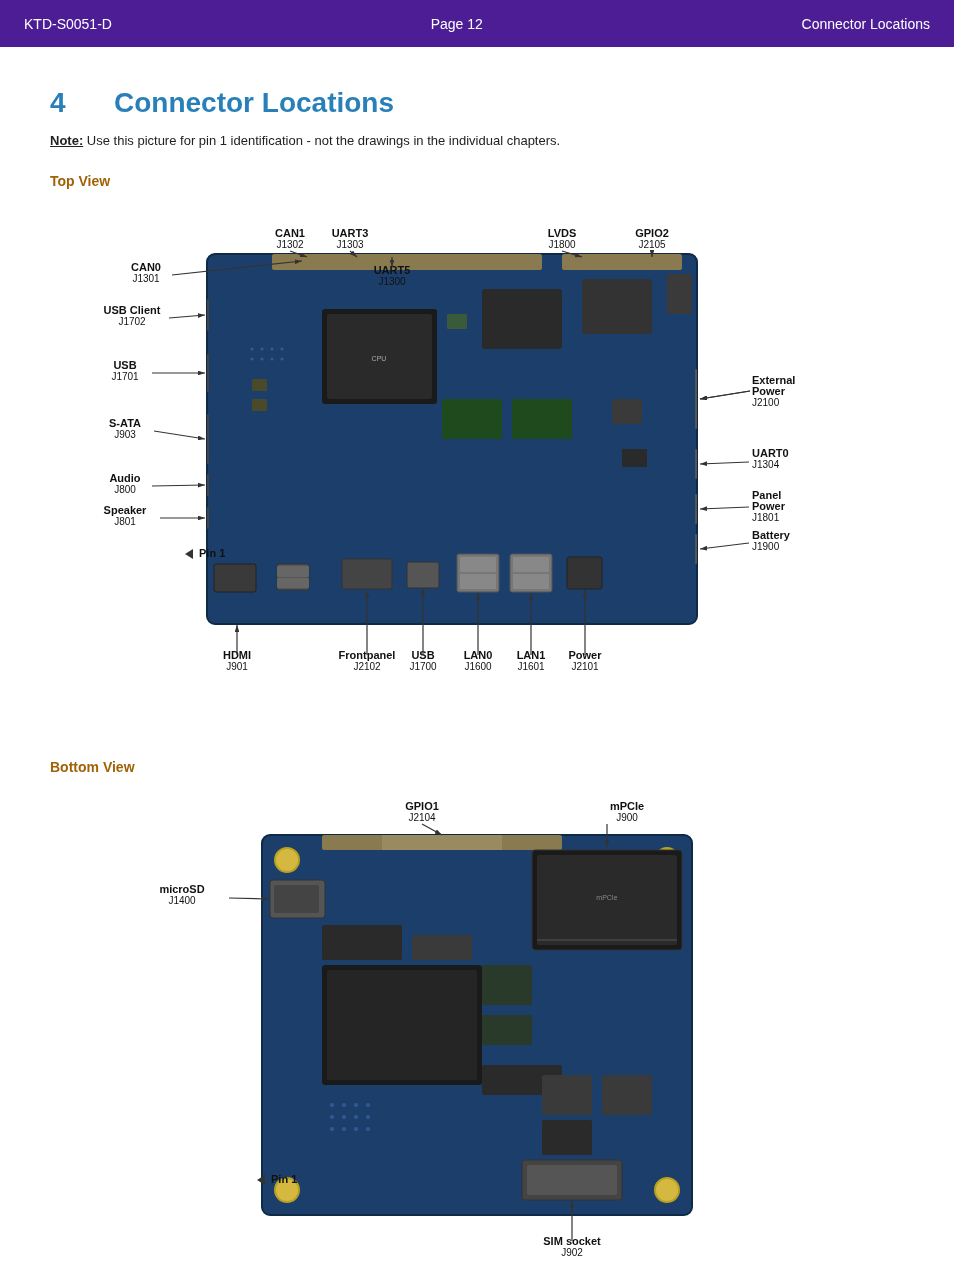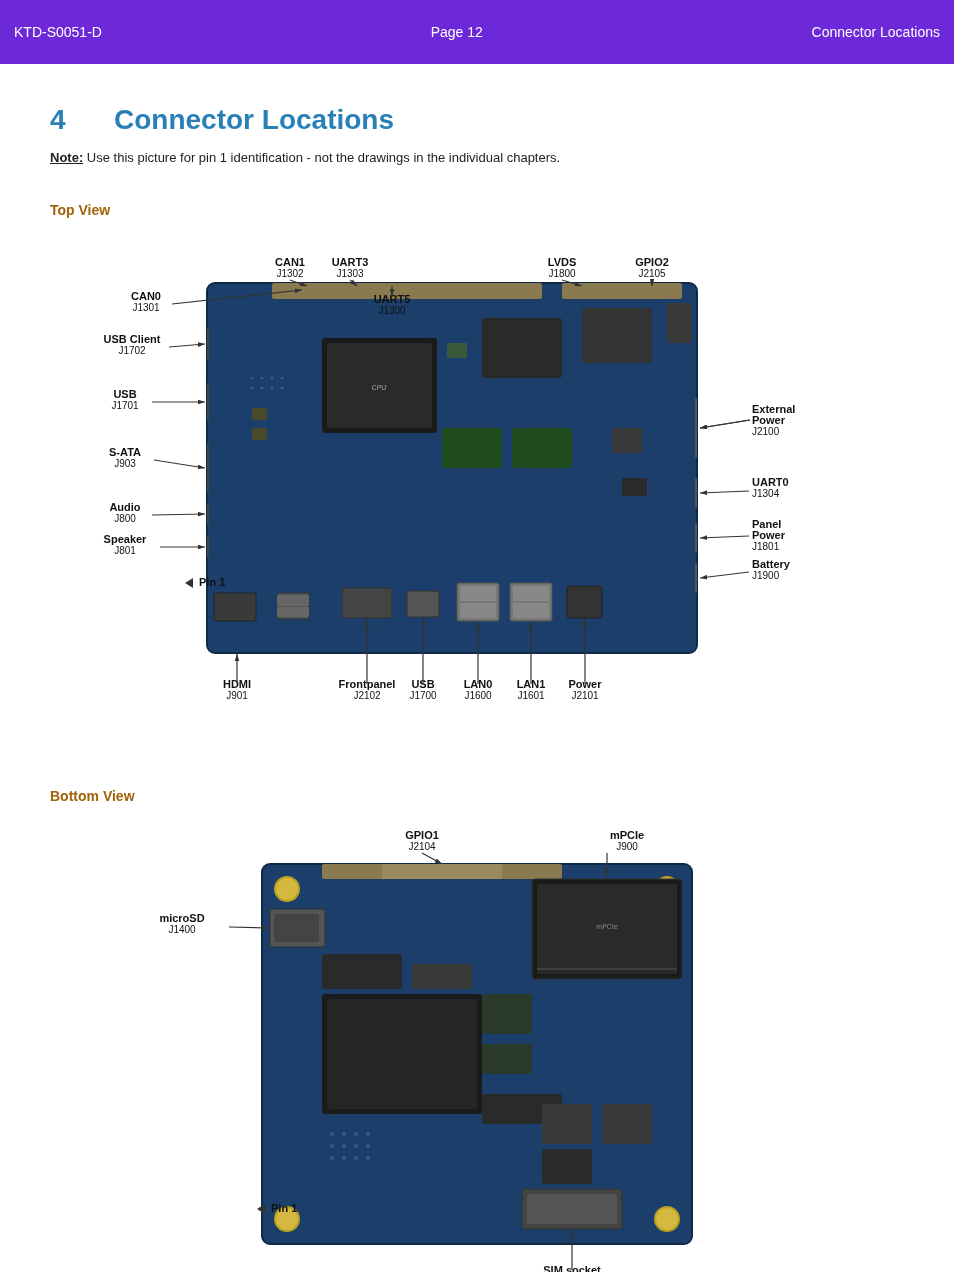--- a/index.html
+++ b/index.html
@@ -7,27 +7,27 @@
       width: 954px;
       min-height: 1272px;
       font-family: Arial, Helvetica, sans-serif;
       background: #fff;
       color: #222;
       font-size: 13px;
     }
 
     
     .header {
-      background: #6d28d9;
+      background: #4c1d95;
       color: #fff;
       display: flex;
       justify-content: space-between;
       align-items: center;
-      padding: 10px 14px;
-      height: 64px;
+      padding: 10px 24px;
+      height: 47px;
     }
     .header-left, .header-center, .header-right {
       font-size: 14px;
       font-weight: 500;
     }
 
     
     .content {
       padding: 40px 50px 30px 50px;
     }
@@ -46,21 +46,21 @@
       min-width: 40px;
     }
     .section-heading {
       font-size: 28px;
       font-weight: bold;
       color: #2980b9;
     }
 
     
     .note-line {
-      margin-bottom: 34px;
+      margin-bottom: 22px;
       font-size: 13px;
       line-height: 1.5;
     }
     .note-label {
       font-weight: bold;
       text-decoration: underline;
     }
 
     
     .sub-section-title {

